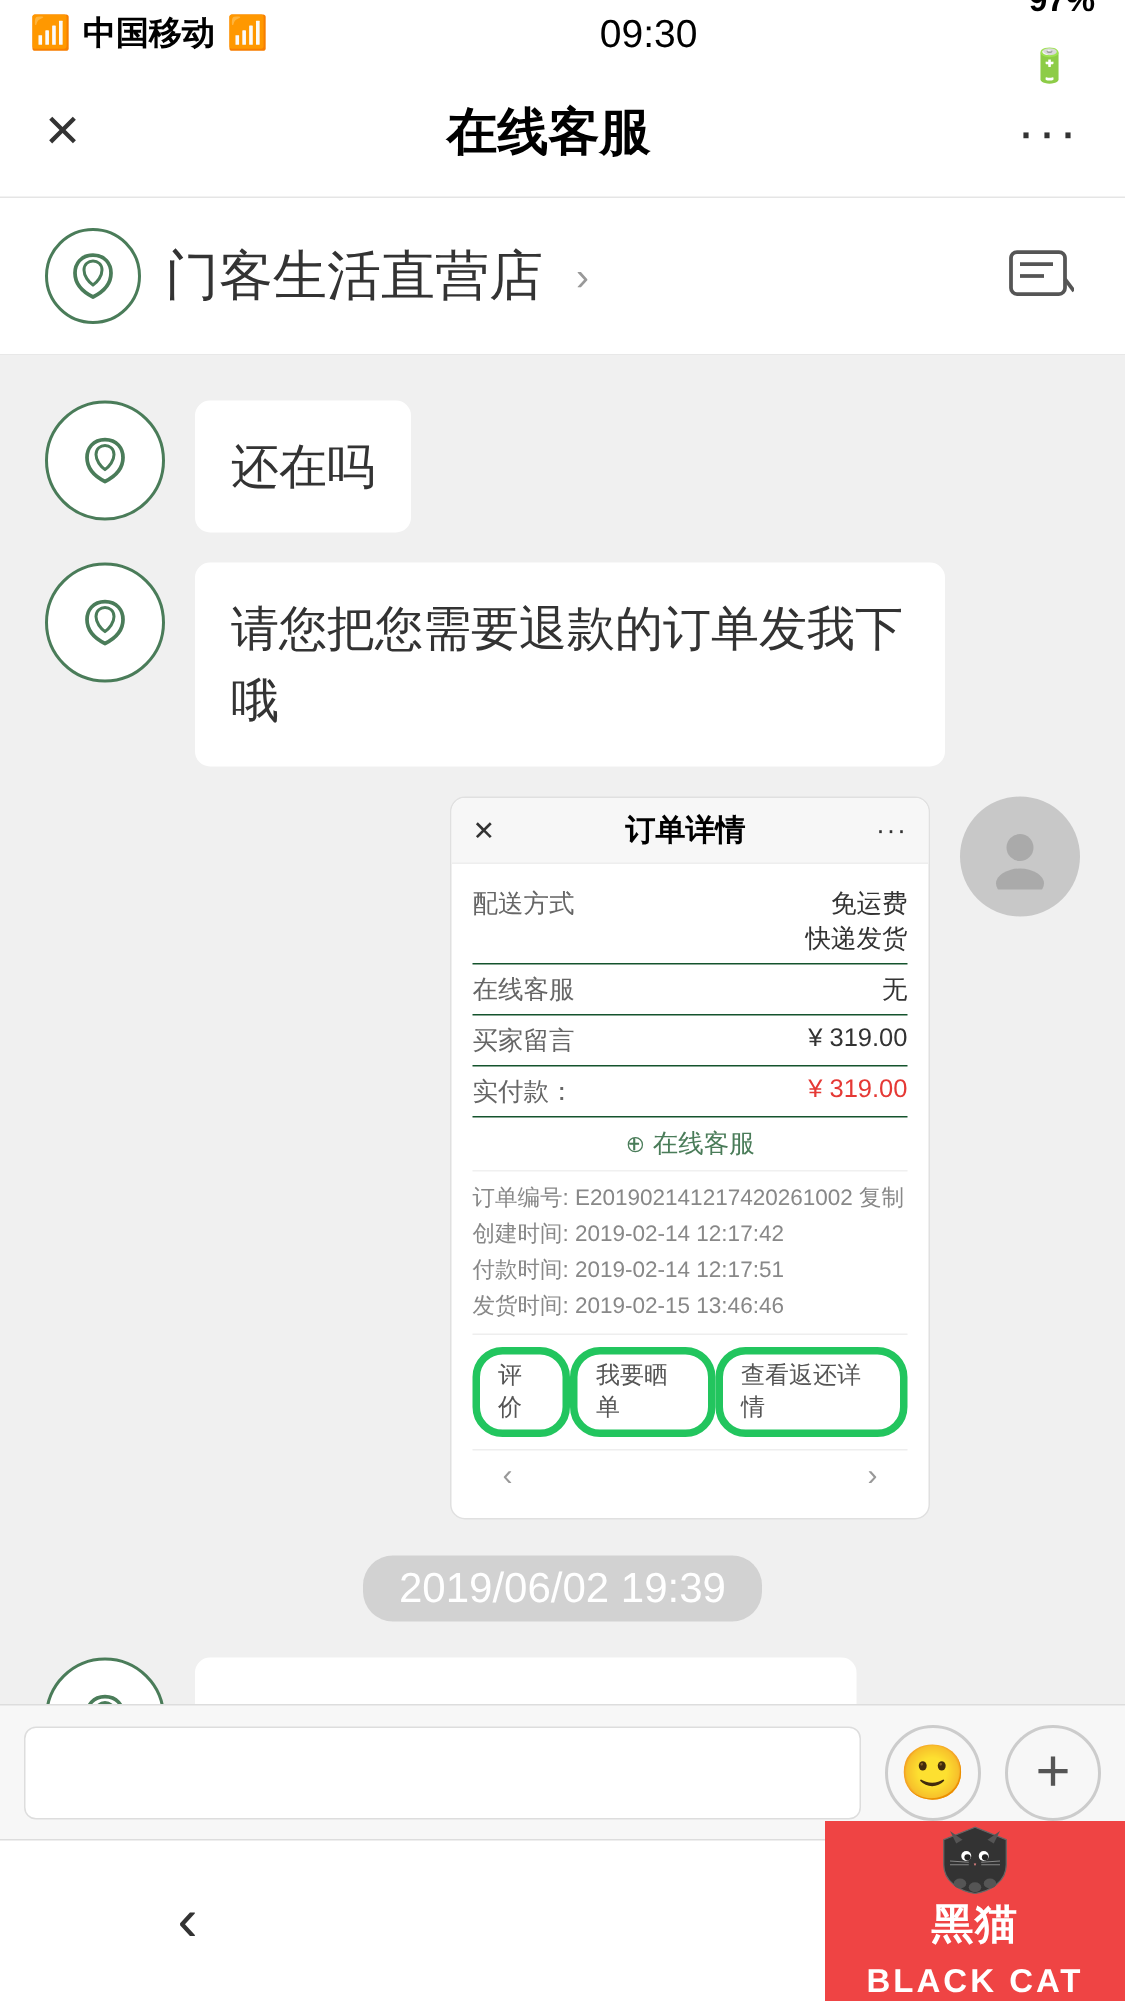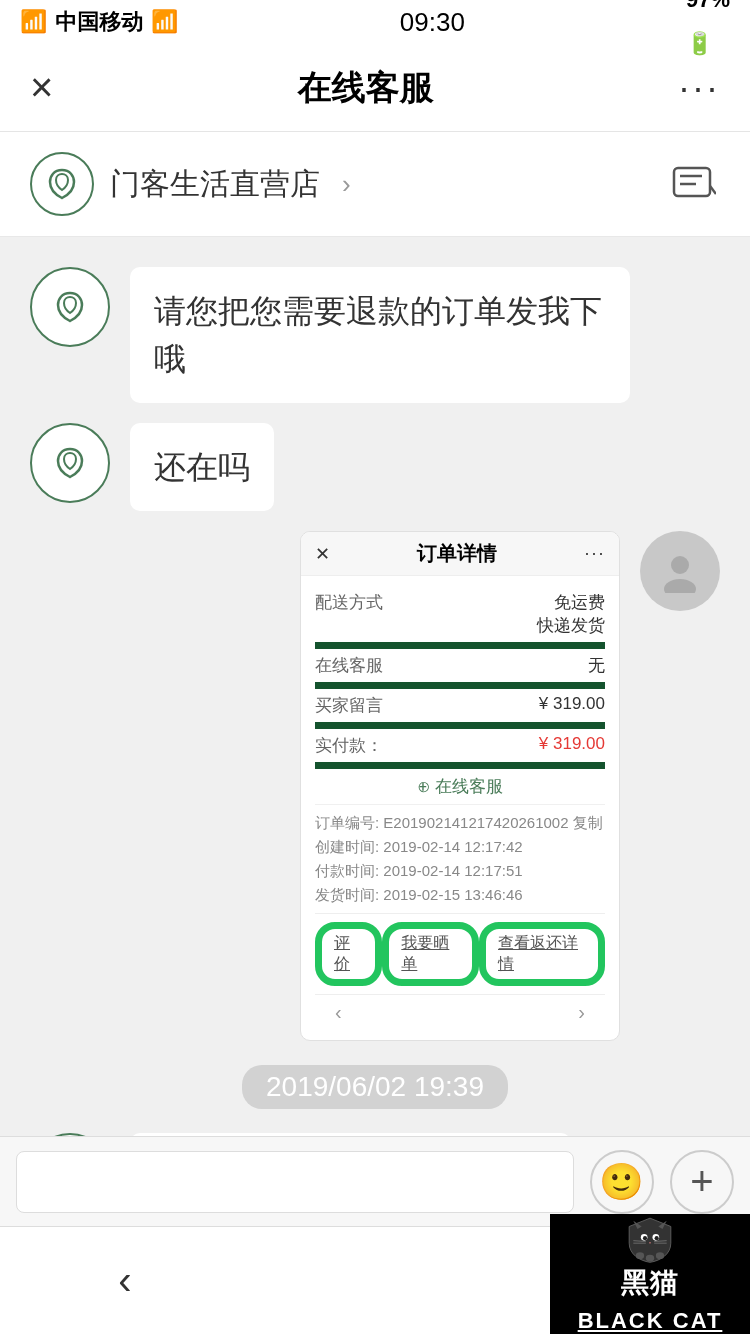--- a/index.html
+++ b/index.html
@@ -51,21 +51,21 @@
       justify-content: space-between;
       border-bottom: 1px solid #e8e8e8;
     }
     .shop-left { display: flex; align-items: center; gap: 16px; }
     .shop-logo {
       width: 64px; height: 64px;
       border: 2px solid #4a7c59;
       border-radius: 50%;
       display: flex; align-items: center; justify-content: center;
     }
-    .shop-name { font-size: 30px; color: #333; font-weight: 500; }
+    .shop-name { font-size: 36px; color: #333; font-weight: 500; }
     .shop-arrow { font-size: 26px; color: #999; margin-left: 6px; }
     .chat-icon {
       width: 52px; height: 44px;
       display: flex; align-items: center; justify-content: center;
     }
 
     
     .chat-area {
       background: #f0f0f0;
       padding: 20px 0;
@@ -127,21 +127,21 @@
       justify-content: space-between;
       align-items: center;
       border-bottom: 1px solid #eee;
     }
     .order-ss-title { font-size: 20px; font-weight: 600; text-align: center; flex: 1; }
     .order-ss-body { padding: 10px 14px; }
     .order-row {
       display: flex;
       justify-content: space-between;
       padding: 5px 0;
-      border-bottom: 7px solid #14532d;
+      border-bottom: 1px solid #14532d;
       font-size: 17px;
       color: #333;
     }
     .order-row-label { color: #666; }
     .order-row-val { color: #333; text-align: right; }
     .order-row-val.red { color: #e53935; }
     .order-service-btn {
       text-align: center;
       color: #4a7c59;
       font-size: 17px;
@@ -152,24 +152,23 @@
     .order-info-line { font-size: 15px; color: #888; line-height: 1.6; }
     .order-actions {
       display: flex;
       justify-content: space-around;
       padding: 8px 0;
       border-top: 1px solid #eee;
     }
     .order-action-btn {
       font-size: 16px;
       color: #555;
-      border: 7px solid #22c55e;
+      border: 5px solid #22c55e;
       border-radius: 20px;
       padding: 4px 12px;
-      text-decoration: underline;
     }
 
     
     .timestamp {
       text-align: center;
       padding: 14px 0;
     }
     .timestamp-badge {
       background: rgba(180,180,180,0.5);
       color: #fff;
@@ -243,35 +242,34 @@
       cursor: pointer;
     }
 
     
     .black-cat {
       position: fixed;
       bottom: 0;
       right: 0;
       width: 200px;
       height: 120px;
-      background: #000000;
+      background: #ef4444;
       display: flex;
       flex-direction: column;
       align-items: center;
       justify-content: center;
       z-index: 100;
       margin-top: 28px;
     }
     .black-cat-text {
       color: #fff;
       font-size: 22px;
       font-weight: 700;
       letter-spacing: 2px;
       margin-top: 6px;
-      text-decoration: underline;
     }
     .cat-logo {
       width: 80px;
       height: 60px;
     }
 
     
     .logo-svg { width: 44px; height: 44px; }
   </style>
 </head>
@@ -319,34 +317,34 @@
 
 <div class="chat-area">
 
   <div class="msg-row">
     <div class="avatar">
       <svg class="logo-svg" viewBox="0 0 44 44" fill="none" xmlns="http://www.w3.org/2000/svg">
         <path d="M22 8 C14 8 10 14 10 20 C10 27 14 32 22 36 C30 32 34 27 34 20 C34 14 30 8 22 8Z" stroke="#4a7c59" stroke-width="2.5" fill="none"></path>
         <path d="M16 18 C16 14 19 12 22 12 C25 12 28 14 28 18 C28 22 25 26 22 28 C19 26 16 22 16 18Z" stroke="#4a7c59" stroke-width="2" fill="none"></path>
       </svg>
     </div>
-    <div class="bubble">
-      <span>请您把您需要退款的订单发我下哦</span>
+    <div class="bubble small">
+      <span>还在吗</span>
     </div>
   </div>
 
   <div class="msg-row">
     <div class="avatar">
       <svg class="logo-svg" viewBox="0 0 44 44" fill="none" xmlns="http://www.w3.org/2000/svg">
         <path d="M22 8 C14 8 10 14 10 20 C10 27 14 32 22 36 C30 32 34 27 34 20 C34 14 30 8 22 8Z" stroke="#4a7c59" stroke-width="2.5" fill="none"></path>
         <path d="M16 18 C16 14 19 12 22 12 C25 12 28 14 28 18 C28 22 25 26 22 28 C19 26 16 22 16 18Z" stroke="#4a7c59" stroke-width="2" fill="none"></path>
       </svg>
     </div>
-    <div class="bubble small">
-      <span>还在吗</span>
+    <div class="bubble">
+      <span>请您把您需要退款的订单发我下哦</span>
     </div>
   </div>
 
   <div class="msg-row right">
     <div class="avatar-gray">
       <svg width="44" height="44" viewBox="0 0 44 44" fill="none">
         <circle cx="22" cy="16" r="9" fill="#aaa"></circle>
         <ellipse cx="22" cy="40" rx="16" ry="10" fill="#aaa"></ellipse>
       </svg>
     </div>

